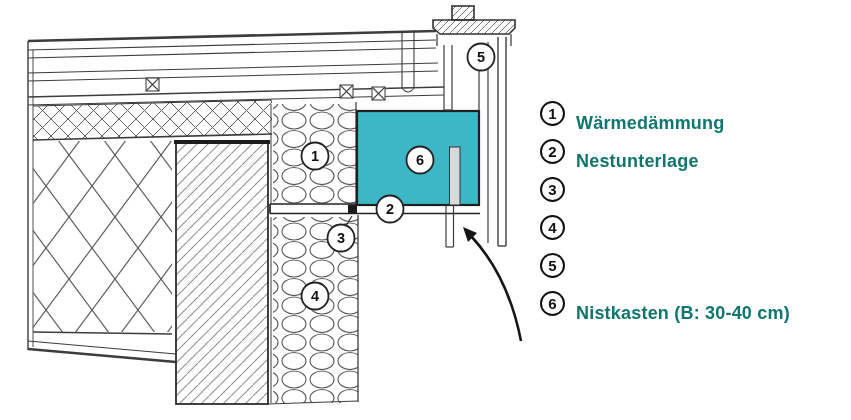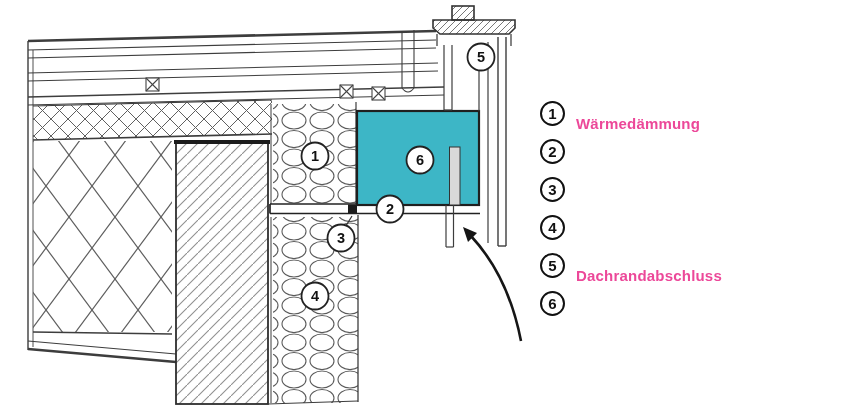--- a/index.html
+++ b/index.html
@@ -27,22 +27,22 @@
     border-radius: 50%;
     box-sizing: border-box;
     display: flex; align-items: center; justify-content: center;
     font-weight: bold; font-size: 15px; color: #111;
     flex: 0 0 auto;
     background: #fff;
   }
   .legend-label {
     margin-left: 11px;
     font-weight: bold;
-    font-size: 15px;
-    color: #ec4899;
+    font-size: 18px;
+    color: #0f766e;
     white-space: nowrap;
     letter-spacing: 0.2px;
     margin-top: 20px;
   }
   svg text.callout-num {
     font-family: "Liberation Sans", sans-serif;
     font-weight: bold;
     font-size: 14.5px;
     fill: #111;
   }
@@ -204,29 +204,30 @@
     </g>
   </svg>
 
   <div id="legend">
     <div class="legend-row">
       <span class="legend-num">1</span>
       <span class="legend-label">Wärmedämmung</span>
     </div>
     <div class="legend-row">
       <span class="legend-num">2</span>
+      <span class="legend-label">Nestunterlage</span>
     </div>
     <div class="legend-row">
       <span class="legend-num">3</span>
     </div>
     <div class="legend-row">
       <span class="legend-num">4</span>
     </div>
     <div class="legend-row">
       <span class="legend-num">5</span>
-      <span class="legend-label">Dachrandabschluss</span>
     </div>
     <div class="legend-row">
       <span class="legend-num">6</span>
+      <span class="legend-label">Nistkasten (B: 30-40 cm)</span>
     </div>
   </div>
 
 </div>
 
 </body></html>

